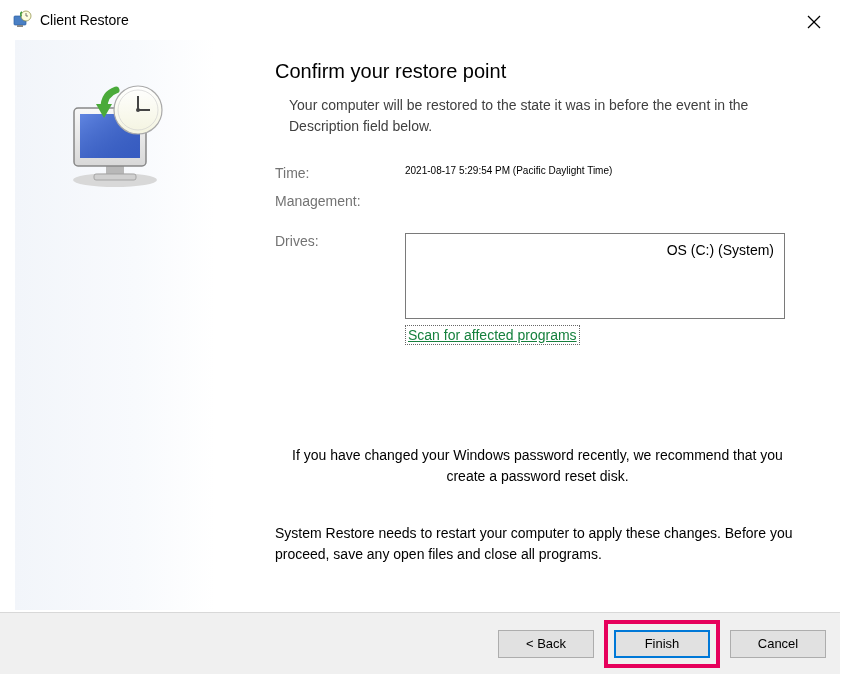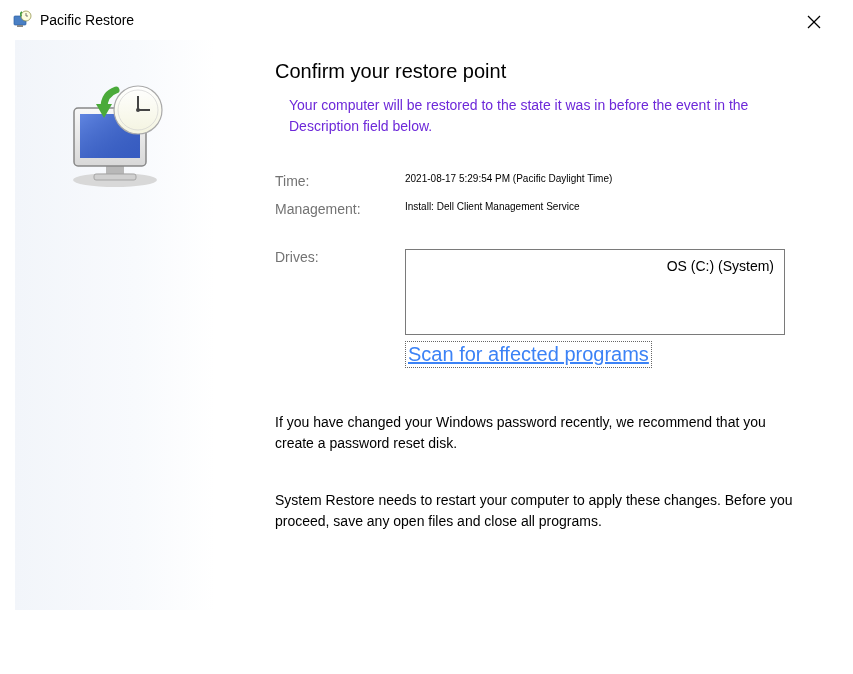--- a/index.html
+++ b/index.html
@@ -77,69 +77,70 @@
       padding: 20px 40px 20px 60px;
     }
     .heading {
       font-size: 20px;
       font-weight: 400;
       color: #000;
       margin-bottom: 12px;
     }
     .subheading {
       font-size: 14px;
-      color: #6d28d9;
-      margin-bottom: 36px;
+      color: #404040;
+      margin-bottom: 28px;
       line-height: 1.5;
       padding-left: 14px;
     }
     .info-table {
       display: grid;
       grid-template-columns: 130px 1fr;
       row-gap: 12px;
       margin-bottom: 4px;
     }
     .info-label {
       color: #737373;
       font-size: 14px;
     }
     .info-value {
       color: #000;
       font-size: 10px;
     }
     .drives-row {
       display: grid;
       grid-template-columns: 130px 1fr;
-      margin-top: 32px;
+      margin-top: 24px;
     }
     .drives-box {
       border: 1px solid #7a7a7a;
       padding: 8px 10px;
       height: 86px;
       font-size: 14px;
       width: 380px;
       text-align: right;
     }
     .scan-link-wrap {
       margin-left: 130px;
       margin-top: 6px;
     }
     .scan-link {
-      color: #3b82f6;
+      color: #15803d;
       text-decoration: underline;
-      font-size: 20px;
+      font-size: 14px;
       cursor: pointer;
       border: 1px dotted #666;
       padding: 1px 2px;
       display: inline-block;
     }
     .warn1 {
-      margin-top: 44px;
+      margin-top: 100px;
       font-size: 14px;
       line-height: 1.5;
+      text-align: center;
     }
     .warn2 {
       margin-top: 36px;
       font-size: 14px;
       line-height: 1.5;
     }
     .footer {
       position: absolute;
       bottom: 0;
       left: 0;
@@ -183,21 +184,21 @@
       <svg viewBox="0 0 20 20">
         <rect x="2" y="6" width="12" height="9" rx="1" fill="#4a7fc4" stroke="#2a5fa4" stroke-width="0.7"></rect>
         <rect x="5" y="15" width="6" height="2" fill="#888"></rect>
         <circle cx="14" cy="6" r="5" fill="#fdfde0" stroke="#88883a" stroke-width="0.7"></circle>
         <line x1="14" y1="6" x2="14" y2="3" stroke="#555" stroke-width="0.8"></line>
         <line x1="14" y1="6" x2="16" y2="6" stroke="#555" stroke-width="0.8"></line>
         <path d="M 10 2 Q 8 3 9 5" fill="none" stroke="#3a9a3a" stroke-width="1.4"></path>
         <polygon points="8,5 10,5 9,7" fill="#3a9a3a"></polygon>
       </svg>
     </span>
-    <span class="titlebar-title">Pacific Restore</span>
+    <span class="titlebar-title">Client Restore</span>
     <div class="close-btn">
       <svg viewBox="0 0 14 14">
         <line x1="1" y1="1" x2="13" y2="13" stroke="#000" stroke-width="1.2"></line>
         <line x1="13" y1="1" x2="1" y2="13" stroke="#000" stroke-width="1.2"></line>
       </svg>
     </div>
   </div>
 
   <div class="body-area">
     <div class="sidebar">
@@ -235,31 +236,37 @@
     </div>
 
     <div class="content">
       <h1 class="heading">Confirm your restore point</h1>
       <p class="subheading">Your computer will be restored to the state it was in before the event in the Description field below.</p>
 
       <div class="info-table">
         <div class="info-label">Time:</div>
         <div class="info-value">2021-08-17 5:29:54 PM (Pacific Daylight Time)</div>
         <div class="info-label">Management:</div>
-        <div class="info-value">Install: Dell Client Management Service</div>
       </div>
 
       <div class="drives-row">
         <div class="info-label">Drives:</div>
         <div class="drives-box">OS (C:) (System)</div>
       </div>
 
       <div class="scan-link-wrap">
         <a class="scan-link">Scan for affected programs</a>
       </div>
 
       <p class="warn1">If you have changed your Windows password recently, we recommend that you create a password reset disk.</p>
       <p class="warn2">System Restore needs to restart your computer to apply these changes. Before you proceed, save any open files and close all programs.</p>
     </div>
   </div>
 
+  <div class="footer">
+    <button class="btn">&lt; Back</button>
+    <span class="finish-wrap">
+      <button class="btn btn-primary">Finish</button>
+    </span>
+    <button class="btn">Cancel</button>
+  </div>
 
 </div>
 
 </body></html>

